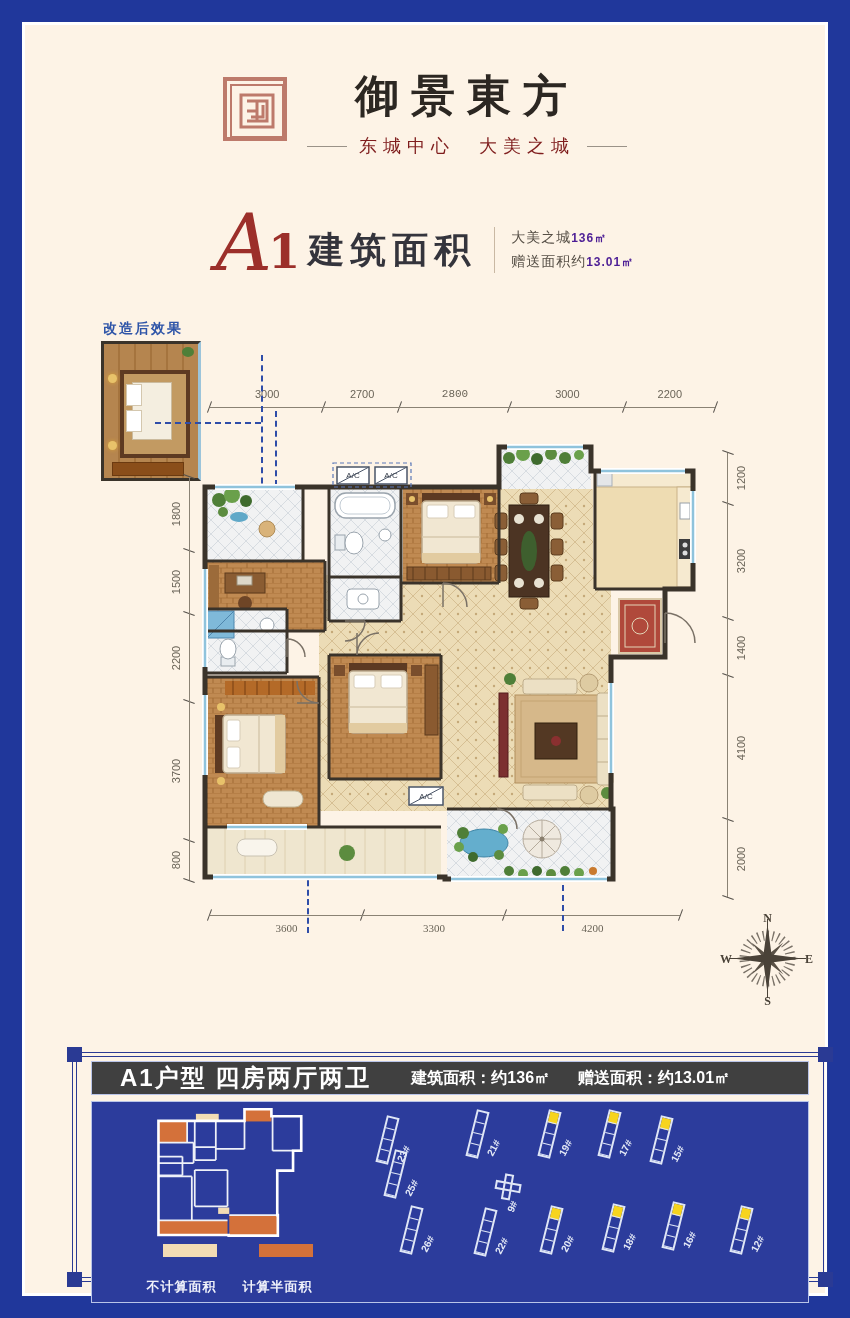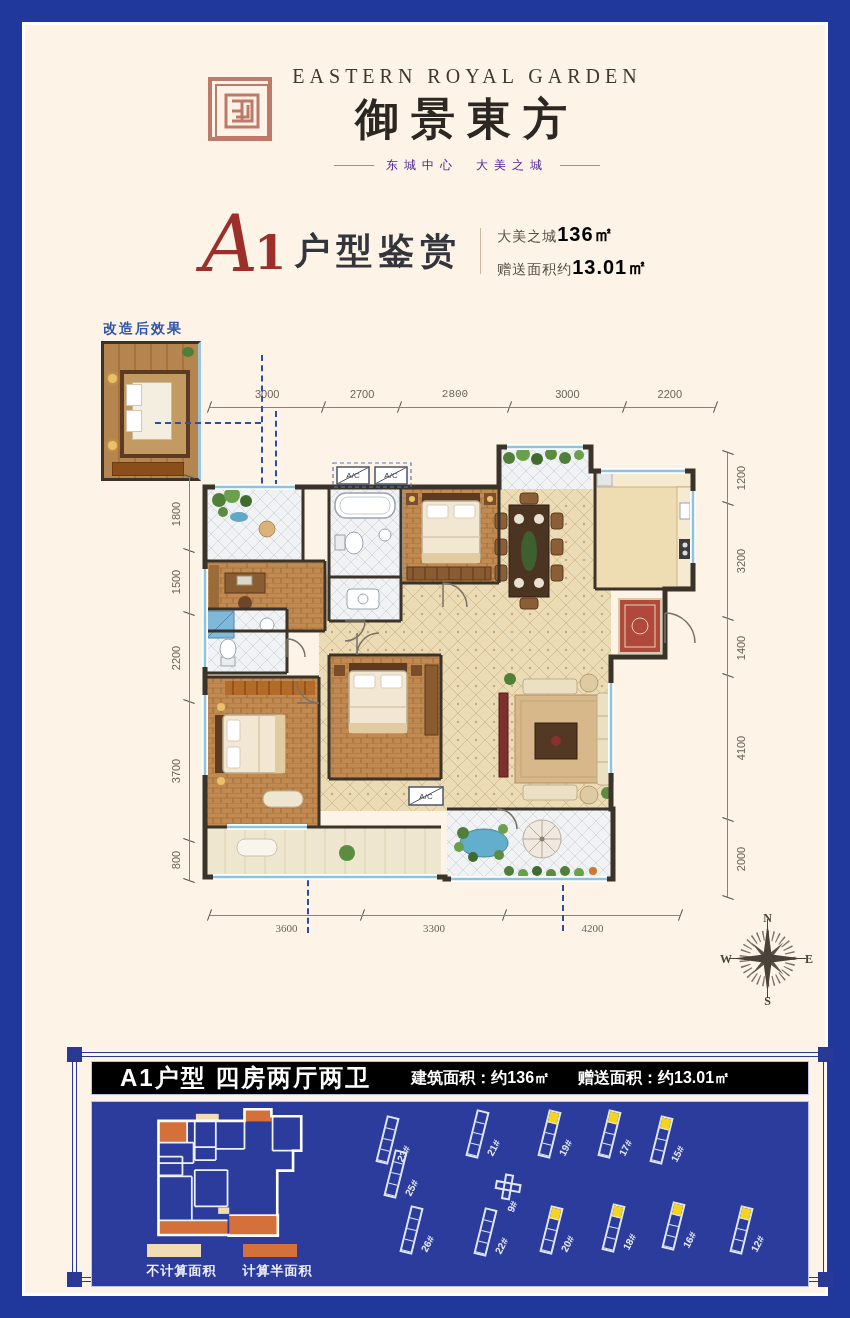--- a/index.html
+++ b/index.html
@@ -8,32 +8,32 @@
   .canvas{position:absolute;left:22px;top:22px;right:22px;bottom:22px;
           background:#fdf3e6;border:3px solid #ffffff;}
 
   
   .header-row{position:absolute;left:0;right:0;top:40px;display:flex;justify-content:center;gap:20px;}
   .seal{width:64px;height:64px;border:4px solid #bd7a6b;padding:3px;box-sizing:border-box;margin-top:12px;}
   .seal-inner{width:100%;height:100%;border:2px solid #bd7a6b;display:flex;align-items:center;justify-content:center;}
   .brand-col{display:flex;flex-direction:column;align-items:center;}
   .brand-en{font-family:"Liberation Serif","DejaVu Serif",serif;font-size:20px;letter-spacing:5px;color:#3e3831;font-variant:small-caps;}
   .brand-cn{font-family:"DejaVu Serif","Liberation Serif",serif;font-size:44px;font-weight:bold;color:#2c2722;letter-spacing:12px;margin-top:2px;}
-  .tagline{display:flex;align-items:center;gap:12px;margin-top:8px;font-size:12px;color:#4c1d95;letter-spacing:6px;}
+  .tagline{display:flex;align-items:center;gap:12px;margin-top:8px;font-size:18px;color:#7f1d1d;letter-spacing:6px;}
   .tagline::before,.tagline::after{content:'';width:40px;height:1px;background:#9a9288;}
 
   
   .title-row{position:absolute;left:0;right:0;top:182px;display:flex;justify-content:center;align-items:center;}
   .script-a{font-family:"DejaVu Serif","Liberation Serif",serif;font-style:italic;font-size:78px;line-height:60px;color:#9c2f2a;margin-right:-4px;}
   .num-1{font-family:"DejaVu Serif",serif;font-size:46px;font-weight:bold;color:#9c2f2a;margin:18px 8px 0 0;}
   .title-cn{font-family:"DejaVu Serif","Liberation Serif",serif;font-size:36px;font-weight:bold;color:#34343c;letter-spacing:6px;margin-top:14px;}
   .title-divider{width:1px;height:46px;background:#c9b8a3;margin:14px 16px 0 18px;}
   .title-info{display:flex;flex-direction:column;gap:6px;margin-top:14px;}
   .info-line{font-size:14px;color:#564f46;letter-spacing:1px;}
-  .info-line b{color:#000000;font-size:20px;}
+  .info-line b{color:#4c1d95;font-size:12px;}
 
   
   .inset-label{position:absolute;left:78px;top:295px;font-size:14px;font-weight:bold;color:#2f55a8;letter-spacing:2px;}
   .inset{position:absolute;left:76px;top:316px;width:100px;height:140px;box-sizing:border-box;
          border:3px solid #3a332a;border-right-color:#9cc4da;
          background:repeating-linear-gradient(90deg,#b5854f 0 14px,#a5743e 14px 16px);}
   .inset-bed{position:absolute;left:16px;top:26px;width:62px;height:80px;background:#c29a62;border:4px solid #5d3a22;}
   .inset-mattress{position:absolute;left:8px;top:8px;width:38px;height:56px;background:#f4eee0;border:1px solid #cbbb9e;}
   .inset-pillow{position:absolute;left:2px;width:14px;height:20px;background:#fff;border:1px solid #d4c7ae;}
   .inset-lamp{position:absolute;width:9px;height:9px;border-radius:50%;background:#e8c26a;box-shadow:0 0 4px #d9a43c;}
@@ -76,27 +76,27 @@
 
   
   .compass{position:absolute;left:695px;top:886px;}
 
   
   .panel{position:absolute;left:42px;top:1022px;width:766px;height:240px;}
   .panel::before{content:'';position:absolute;inset:5px;border:1px solid #2a3a94;}
   .panel::after{content:'';position:absolute;inset:9px;border:1px solid #2a3a94;}
   .corner-sq{position:absolute;width:15px;height:15px;background:#2a3a94;z-index:2;}
   .panel-body{position:absolute;inset:14px 24px;display:flex;flex-direction:column;gap:6px;z-index:1;}
-  .panel-titlebar{height:44px;background:#000000;border:1px solid #b9c4e8;display:flex;align-items:center;gap:40px;padding:0 28px;box-sizing:border-box;}
+  .panel-titlebar{height:44px;background:#404040;border:1px solid #b9c4e8;display:flex;align-items:center;gap:40px;padding:0 28px;box-sizing:border-box;}
   .panel-title{color:#ffffff;font-size:24px;font-weight:bold;letter-spacing:2px;}
   .panel-areas{display:flex;gap:28px;color:#fff;font-size:16px;font-weight:bold;}
   .panel-content{flex:1;background:#2c3c9c;border:1px solid #b9c4e8;display:flex;gap:10px;padding:6px 10px;box-sizing:border-box;}
   .minimap-col{width:255px;display:flex;flex-direction:column;align-items:center;}
   .legend-row{display:flex;gap:26px;margin-top:2px;}
-  .legend-item{display:flex;flex-direction:column;align-items:flex-start;gap:5px;}
+  .legend-item{display:flex;flex-direction:column;align-items:flex-end;gap:21px;}
   .legend-swatch{width:54px;height:13px;}
   .legend-label{color:#f0f2fa;font-size:13px;font-weight:bold;letter-spacing:1px;}
   .siteplan{position:relative;flex:1;}
   .bldg{position:absolute;width:13px;height:48px;border:2px solid #dfe6f6;transform:rotate(14deg);box-sizing:border-box;}
   .bldg .cell{height:11px;border-bottom:1px solid #dfe6f6;box-sizing:border-box;}
   .bldg .cell:last-child{border-bottom:none;}
   .bldg.hl .cell:first-child,.bldg.hl .cell:last-child{background:#f6d41e;}
   .bldg-label{position:absolute;left:15px;top:26px;color:#e6ebf7;font-size:10px;font-weight:bold;transform:rotate(-76deg);white-space:nowrap;}
   .bldg-cross{position:absolute;width:26px;height:26px;transform:rotate(10deg);}
   .bldg-cross::before{content:'';position:absolute;left:0;top:8px;width:26px;height:9px;border:2px solid #dfe6f6;box-sizing:border-box;}
@@ -110,30 +110,29 @@
 
     <div class="header-row">
       <div class="seal">
         <div class="seal-inner">
           <svg width="40" height="40" viewBox="0 0 40 40">
             <path d="M4,4 H36 V36 H4 Z M10,10 H30 V30 H10 M10,20 H20 V10 M20,20 V30 M26,14 V26 H14" fill="none" stroke="#bd7a6b" stroke-width="3"></path>
           </svg>
         </div>
       </div>
       <div class="brand-col">
-        <div class="brand-en">EASTERN ROYAL GARDEN</div>
         <div class="brand-cn">御景東方</div>
         <div class="tagline">东城中心　大美之城</div>
       </div>
     </div>
 
     <div class="title-row">
       <div class="script-a">A</div>
       <div class="num-1">1</div>
-      <div class="title-cn">户型鉴赏</div>
+      <div class="title-cn">建筑面积</div>
       <div class="title-divider"></div>
       <div class="title-info">
         <div class="info-line">
           <span>大美之城</span><b>136㎡</b>
         </div>
         <div class="info-line">
           <span>赠送面积约</span><b>13.01㎡</b>
         </div>
       </div>
     </div>

